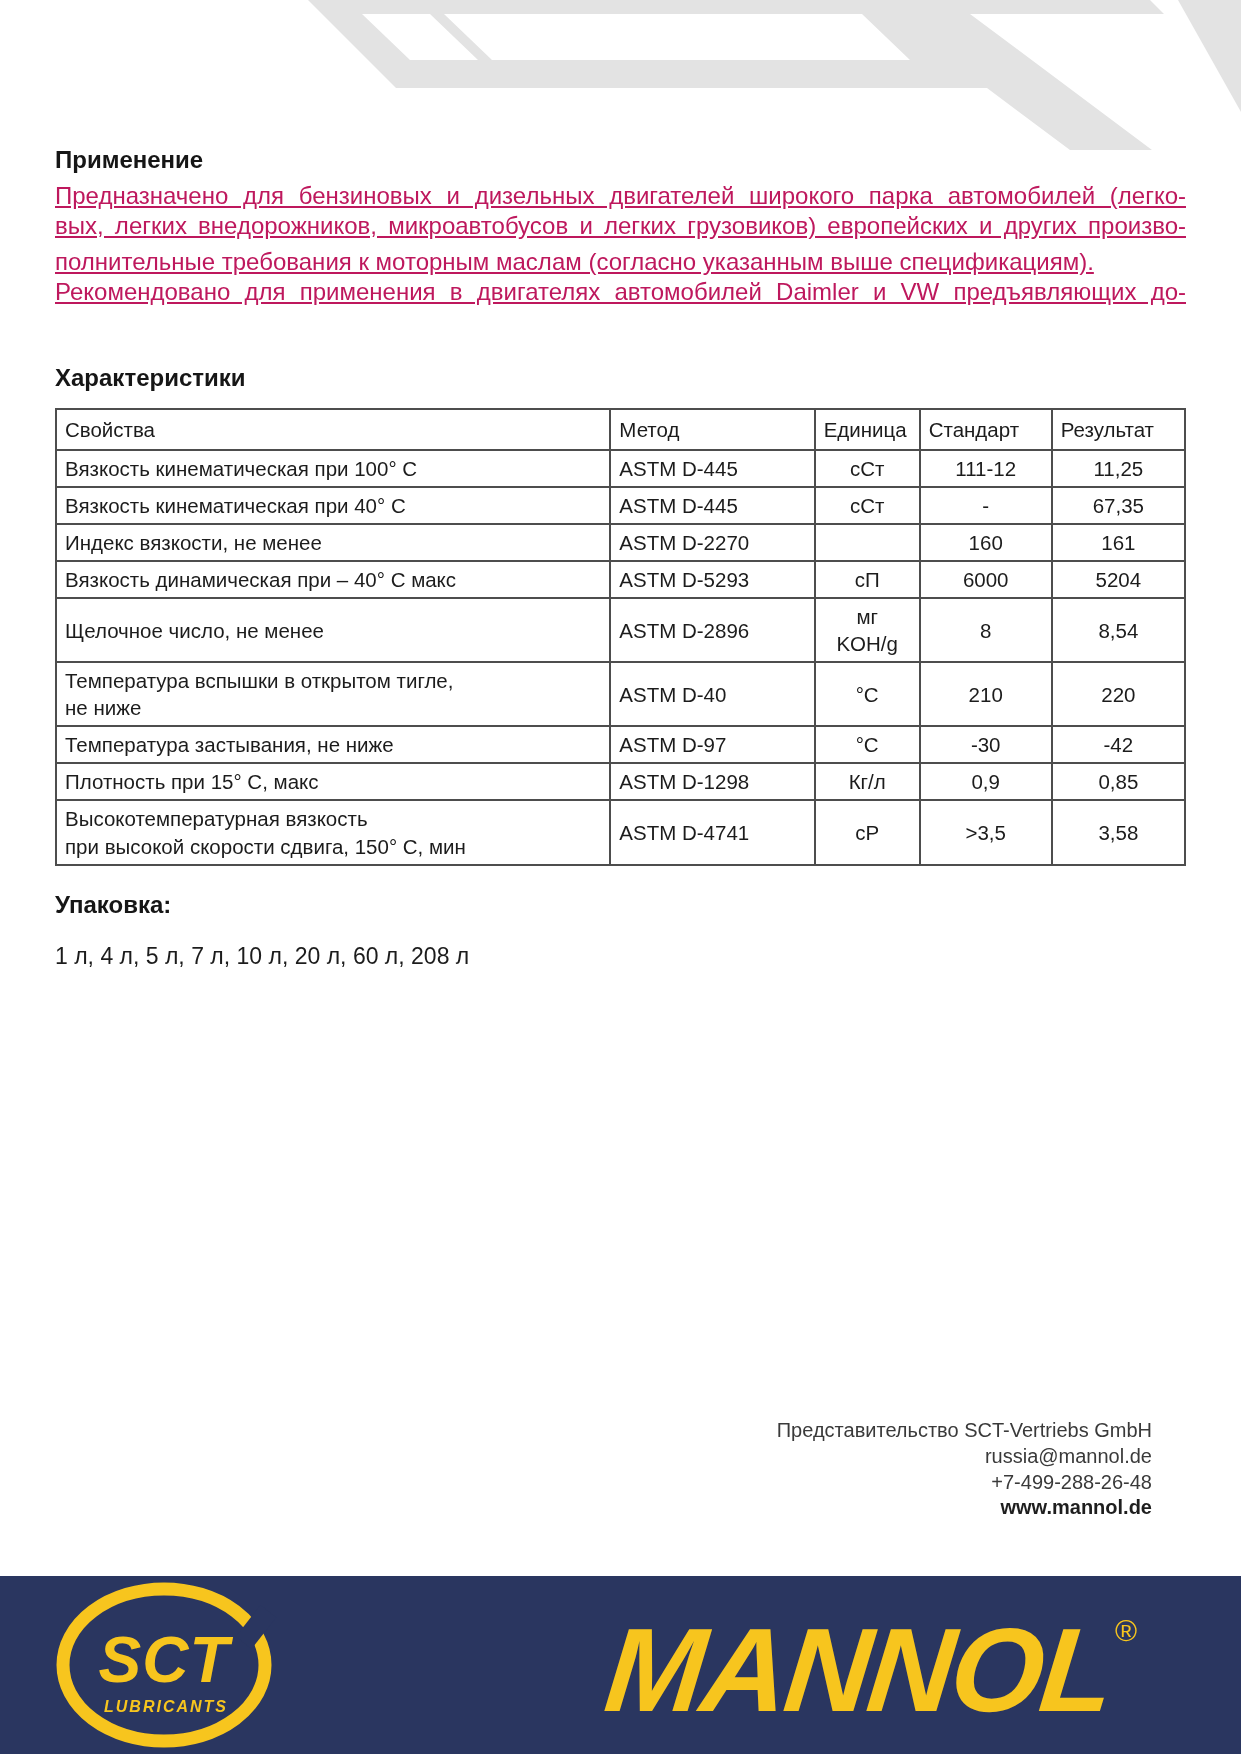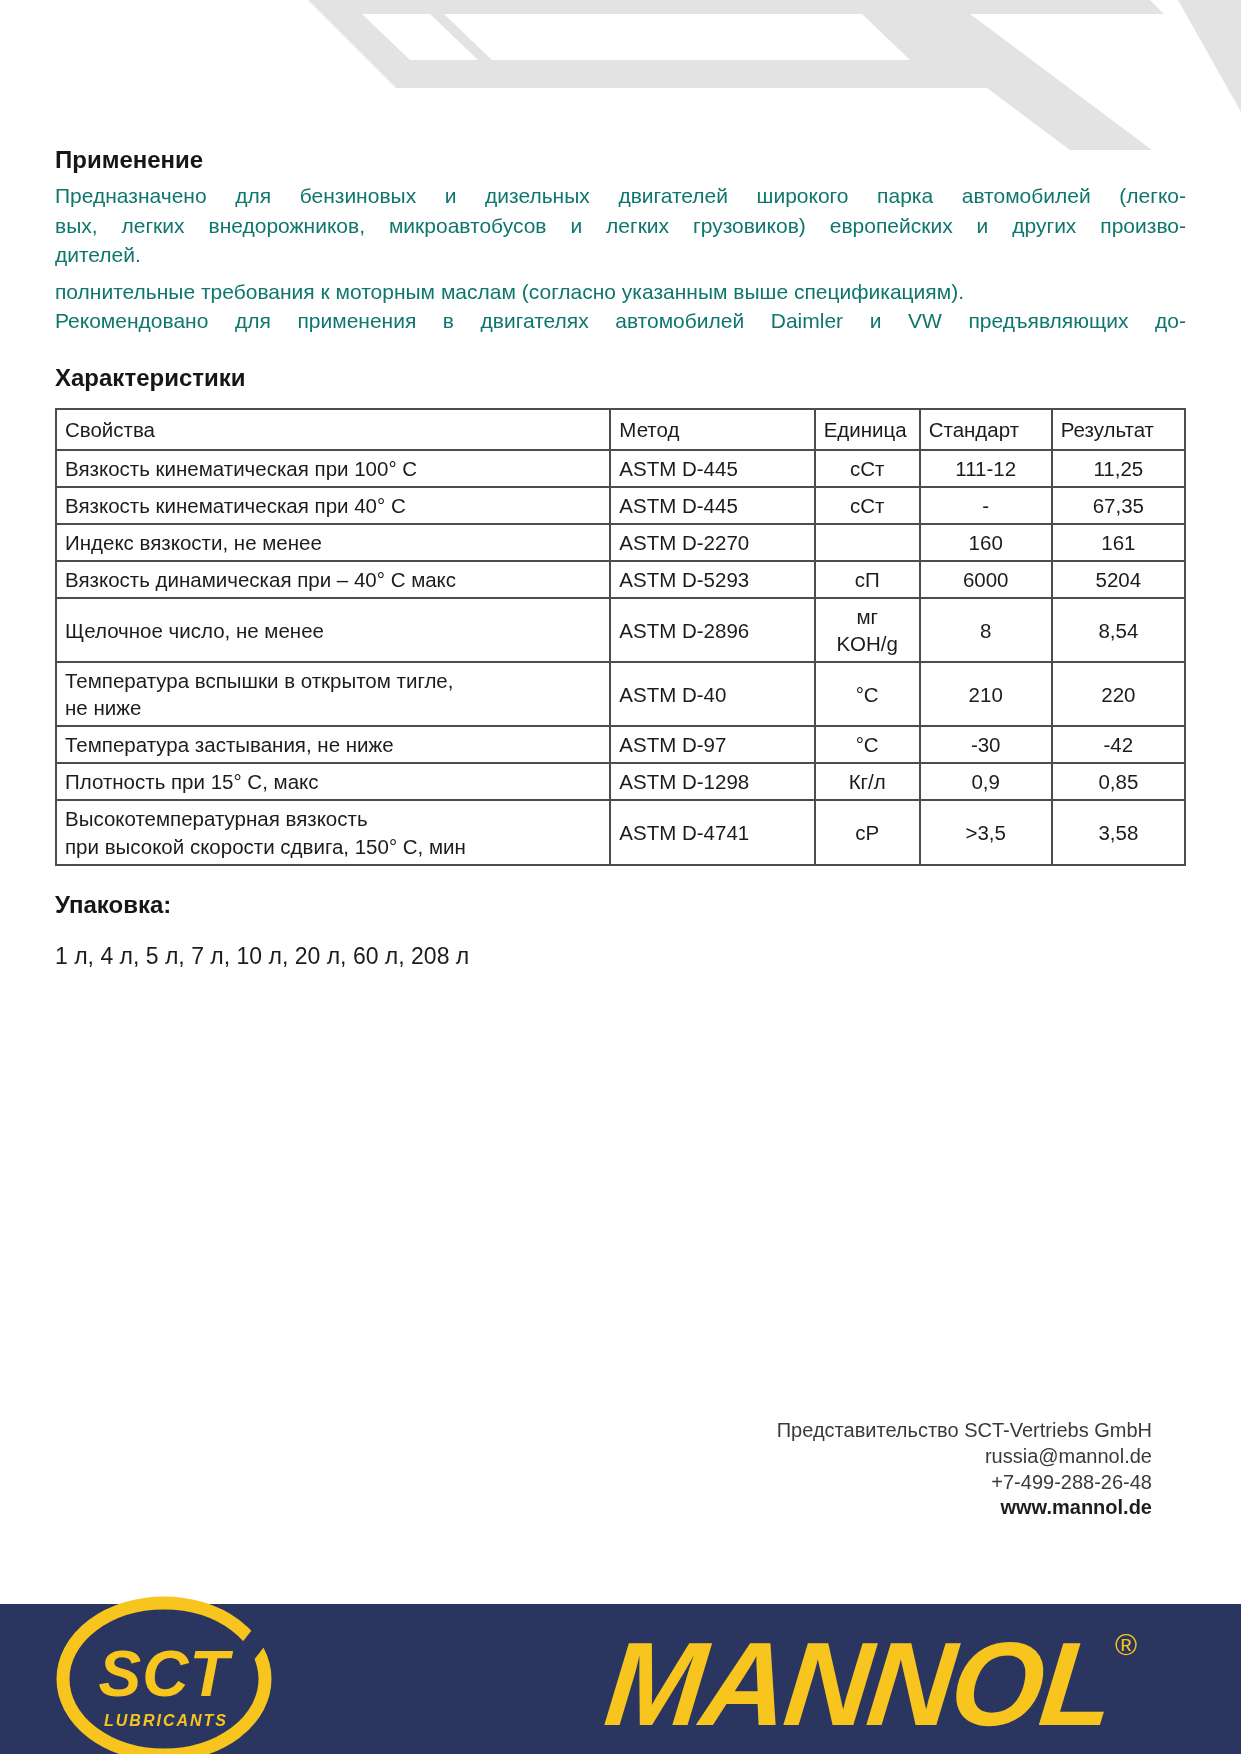--- a/index.html
+++ b/index.html
@@ -3,21 +3,21 @@
 <meta charset="utf-8">
 <style>
   html,body{margin:0;padding:0;background:#888;}
   .page{position:relative;width:1241px;height:1754px;margin:0 auto;background:#ffffff;
         font-family:"Liberation Sans",sans-serif;color:#222;overflow:hidden;}
   .deco{position:absolute;top:0;left:0;display:block;}
 
   h2.section{font-size:24px;font-weight:bold;margin:0;color:#161616;}
 
   .application{position:absolute;left:55px;width:1131px;top:146px;}
-  .para{font-size:21px;line-height:29.5px;color:#0f766e;}
+  .para{font-size:24px;line-height:29.5px;color:#be185d;text-decoration:underline;}
   .para{margin-top:7px;}
   .line{display:block;}
   .line.j{text-align:justify;text-align-last:justify;}
 
   .characteristics{position:absolute;left:55px;width:1131px;top:364px;}
   .characteristics h2{margin-bottom:16px;}
   table.props{width:100%;border-collapse:collapse;table-layout:fixed;font-size:20.5px;}
   table.props th,table.props td{border:2px solid #4d4d4d;padding:4px 8px;line-height:1.32;
         color:#1c1c1c;font-weight:normal;vertical-align:middle;}
   table.props th{text-align:left;height:31px;}
@@ -26,21 +26,21 @@
   td.c2,td.c3,td.c4{text-align:center;padding:2px 4px;}
   tr.r{height:31px;}
 
   .packaging{position:absolute;left:55px;top:891px;}
   .packaging .sizes{font-size:23px;margin-top:24px;color:#1c1c1c;}
 
   .contact{position:absolute;right:89px;top:1418px;text-align:right;
            font-size:20px;line-height:25.8px;color:#3a3a3a;}
   .contact .site{font-weight:bold;color:#1e1e1e;}
 
-  .footer{position:absolute;left:0;bottom:0;width:1241px;height:150px;background:#2A3660;
+  .footer{position:absolute;left:0;bottom:0;width:1241px;height:178px;background:#2A3660;
           display:flex;align-items:center;}
   .sct-logo{margin-left:50px;width:230px;height:168px;}
   .sct-logo svg{display:block;}
   .sct-logo text{font-family:"Liberation Sans",sans-serif;}
 
   .mannol-logo{margin-left:auto;margin-right:104px;display:flex;align-items:flex-start;
                color:#F7C51E;line-height:1;}
   .mannol-word{font-size:119px;font-weight:bold;font-style:italic;letter-spacing:-3px;
                transform:skewX(-6deg);display:inline-block;padding-top:8px;}
   .mannol-reg{font-size:30px;font-style:normal;font-weight:normal;margin-left:4px;margin-top:14px;}
@@ -55,21 +55,20 @@
              M362,14 H430 L478,60 H410 Z
              M444,14 H862 L910,60 H492 Z"></path>
     <path fill="#E3E3E3" d="M1178,0 H1241 V112 Z"></path>
   </svg>
 
   <section class="application">
     <h2 class="section">Применение</h2>
     <div class="para">
         <div class="line j">Предназначено для бензиновых и дизельных двигателей широкого парка автомобилей (легко-</div>
         <div class="line j">вых, легких внедорожников, микроавтобусов и легких грузовиков) европейских и других произво-</div>
-        <div class="line">дителей.</div>
       </div>
     <div class="para">
         <div class="line">полнительные требования к моторным маслам (согласно указанным выше спецификациям).</div>
         <div class="line j">Рекомендовано для применения в двигателях автомобилей Daimler и VW предъявляющих до-</div>
       </div>
   </section>
 
   <section class="characteristics">
     <h2 class="section">Характеристики</h2>
     <table class="props">

